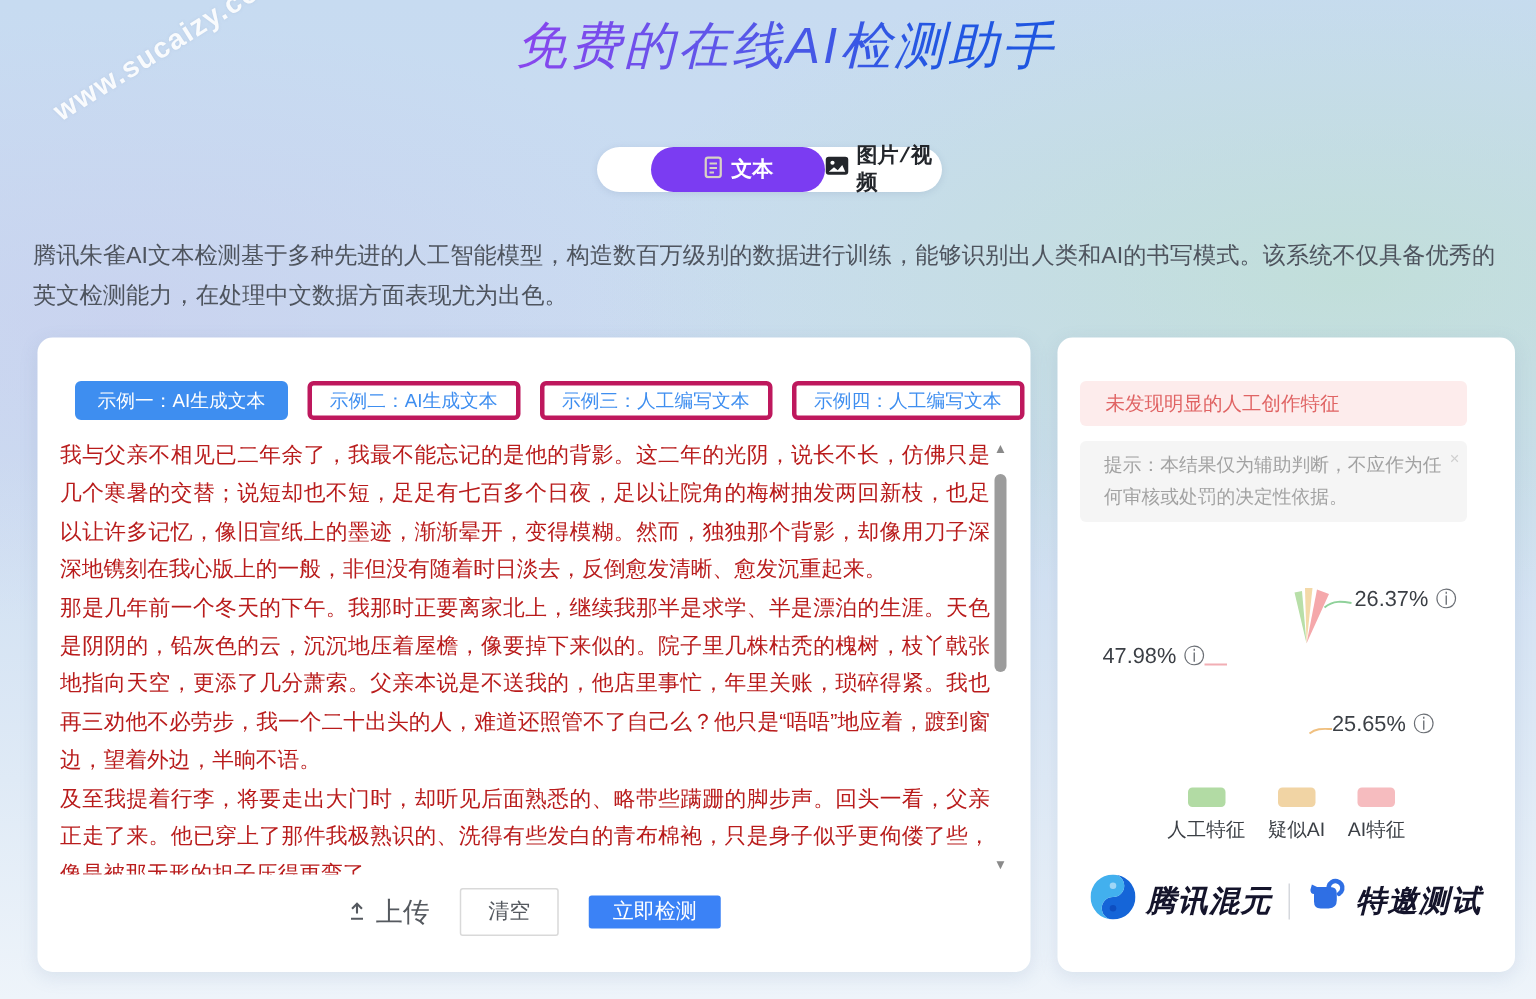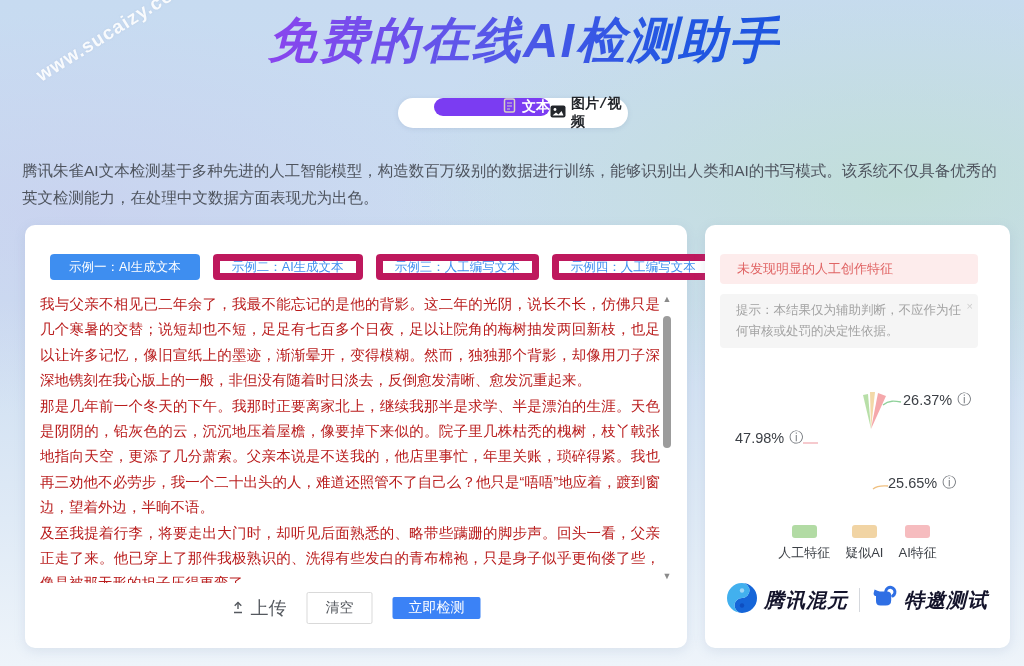--- a/index.html
+++ b/index.html
@@ -12,50 +12,50 @@
       linear-gradient(180deg,#c7dbf1 0%,#ccddf1 45%,#dfeaf6 78%,#eef4fa 100%);
   }
   .watermark{
     position:absolute; left:38px; top:66px; width:175px;
     transform:rotate(-32deg); transform-origin:left center;
     color:rgba(255,255,255,.9); font-size:19px; font-weight:bold; letter-spacing:1px;
     text-shadow:0 0 2px rgba(160,180,210,.35); white-space:nowrap;
   }
   .title-wrap{ position:absolute; top:8px; left:0; width:100%; text-align:center; }
   .title{
-    display:inline-block; font-size:49px; font-weight:700; font-style:italic; letter-spacing:2px;
+    display:inline-block; font-size:34px; font-weight:400; font-style:italic; letter-spacing:2px;
     background:linear-gradient(92deg,#8a45ee 0%,#5b57e9 40%,#2257e2 78%,#1e55e0 100%);
     -webkit-background-clip:text; background-clip:text; -webkit-text-fill-color:transparent; color:transparent;margin-left:24px;
   }
   .mode-pill{
     position:absolute; left:398px; top:98px; width:230px; height:30px;
     background:#fff; border-radius:16px; box-shadow:0 1px 5px rgba(100,120,160,.18);
   }
   .mode-active{
-    position:absolute; left:36px; top:0; width:116px; height:18px; background:#7b3cf2; border-radius:16px;
-    display:flex; align-items:center; justify-content:flex-end; gap:6px;
+    position:absolute; left:36px; top:0; width:116px; height:30px; background:#7b3cf2; border-radius:16px;
+    display:flex; align-items:center; justify-content:center; gap:6px;
     color:#fff; font-size:14px; font-weight:bold; cursor:pointer;
   }
   .mode-inactive{
     position:absolute; left:152px; top:0; right:2px; height:30px;
     display:flex; align-items:center; justify-content:space-between; gap:5px;
     color:#23262b; font-size:14px; font-weight:bold; cursor:pointer;font-family:Liberation Mono, monospace;
   }
   .description{
     position:absolute; left:22px; top:157px; width:986px;
     color:#4e545e; font-size:15.5px; line-height:27px;
   }
   .panel{ position:absolute; background:#fff; border-radius:10px; box-shadow:0 3px 12px rgba(110,135,175,.16); }
   .editor-panel{ left:25px; top:225px; width:662px; height:423px; }
   .result-panel{ left:705px; top:225px; width:305px; height:423px;padding-left:32px; }
 
   .example-tabs{ position:absolute; left:25px; top:29px; display:flex; gap:13px; }
   .ex-tab{
     height:26px; padding:0 12px; display:flex; align-items:center; border-radius:4px;
-    font-size:12.5px; background:#fff; color:#3e8ef0; border:7px solid #be185d; cursor:pointer; white-space:nowrap;
+    font-size:12.5px; background:#fff; color:#3e8ef0; border:3px solid #be185d; cursor:pointer; white-space:nowrap;
   }
   .ex-tab.active{ background:#3e8ef0; color:#fff; border-color:#3e8ef0; }
 
   .text-area{
     position:absolute; left:15px; top:67px; width:648px; height:291px;
     padding-right:28px; overflow:hidden; cursor:text;
   }
   .text-area p{ color:#b91c1c; font-size:14.5px; line-height:25.4px; text-align:justify; }
   .scrollbar{ position:absolute; right:2px; top:0; width:14px; height:291px; }
   .scroll-arrow{ position:absolute; left:0; width:14px; text-align:center; color:#8a8a8a; font-size:9px; cursor:pointer; }

